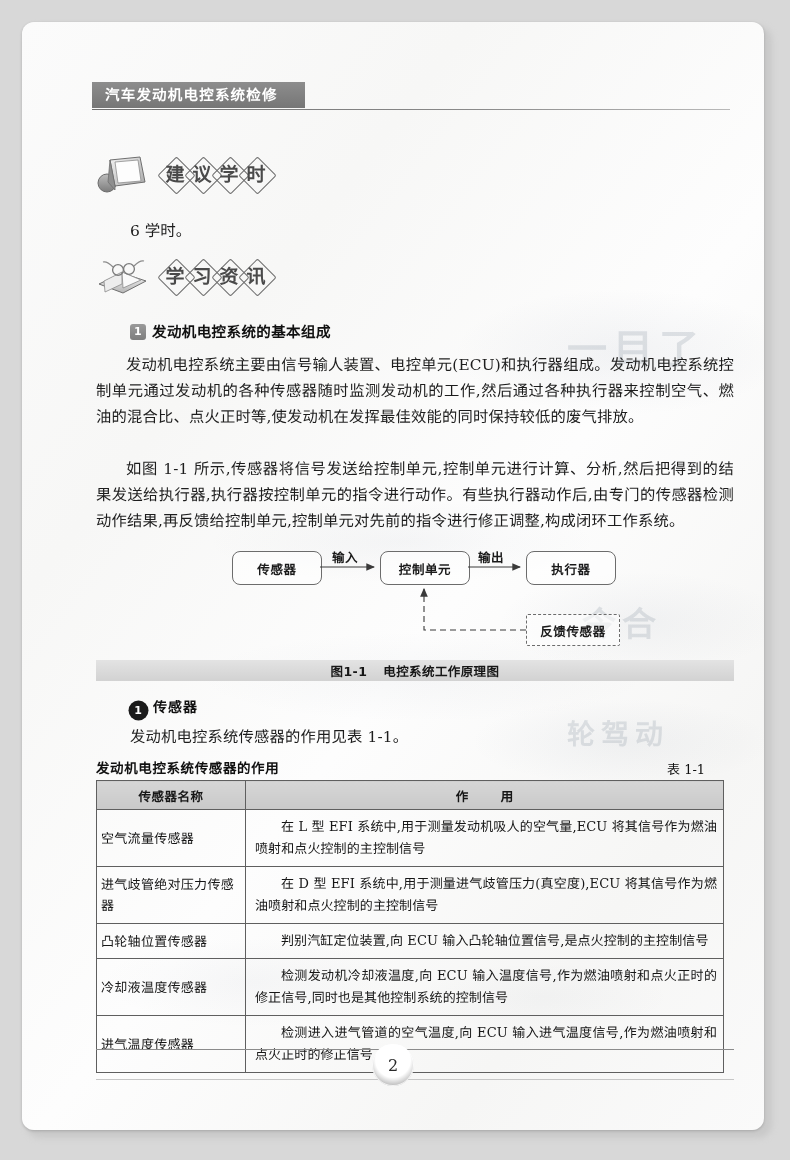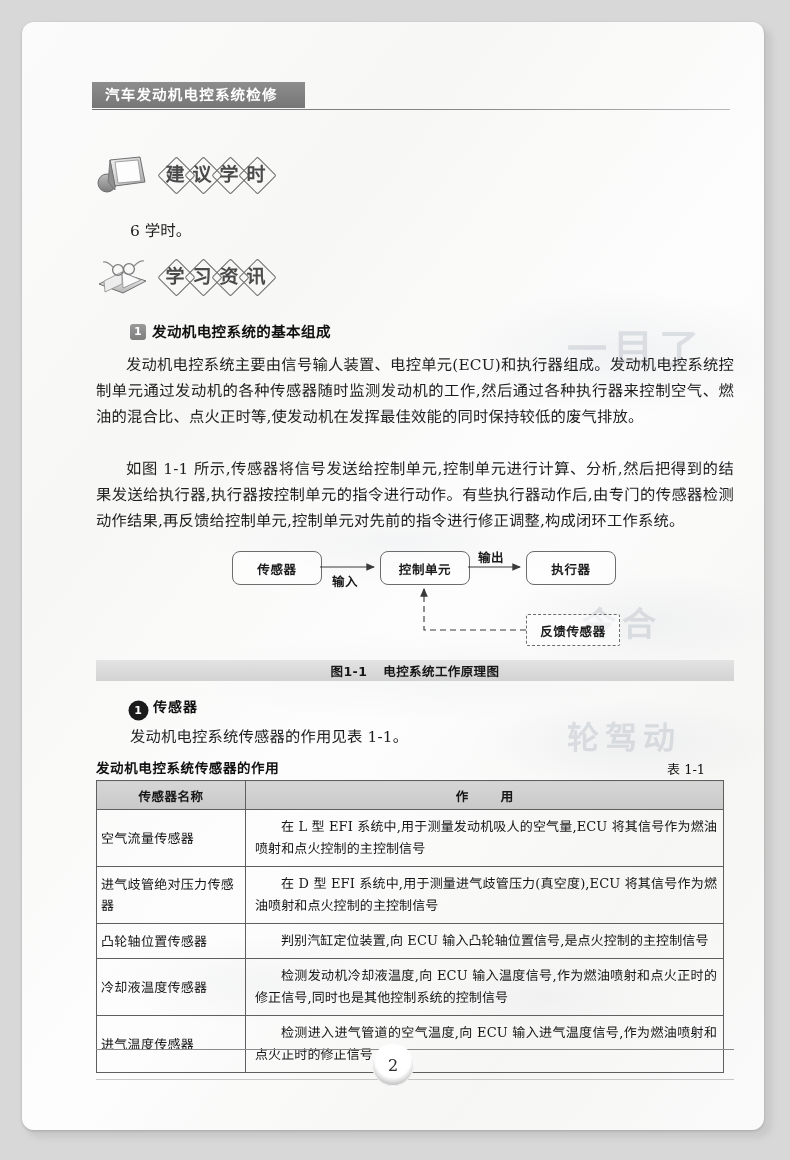--- a/index.html
+++ b/index.html
@@ -191,21 +191,21 @@
 </head>
 <body>
 
 <div class="page-shadow"></div>
 
 <div class="page">
 
   <div class="ghost"></div>
   <div class="ghost-text" style="left:545px;top:295px;font-size:40px;">一目了</div>
   <div class="ghost-text" style="left:560px;top:575px;font-size:34px;">令合</div>
-  <div class="ghost-text" style="left:545px;top:690px;font-size:32px;">轮驾动</div>
+  <div class="ghost-text" style="left:545px;top:690px;font-size:28px;">轮驾动</div>
 
   <div class="hdr">
     <div class="hdr-band"></div>
     <div class="hdr-title">汽车发动机电控系统检修</div>
     <div class="hdr-rule"></div>
   </div>
 
   <div class="sec" style="top:130px;">
     <div class="sec-icon">
       <svg width="54" height="44" viewBox="0 0 54 44">
@@ -283,21 +283,21 @@
   </div>
 
   <div class="body-txt" style="left:74px;top:330px;width:638px;text-indent:30px;">发动机电控系统主要由信号输人装置、电控单元(ECU)和执行器组成。发动机电控系统控制单元通过发动机的各种传感器随时监测发动机的工作,然后通过各种执行器来控制空气、燃油的混合比、点火正时等,使发动机在发挥最佳效能的同时保持较低的废气排放。</div>
   <div class="body-txt" style="left:74px;top:434px;width:638px;text-indent:30px;">如图 1-1 所示,传感器将信号发送给控制单元,控制单元进行计算、分析,然后把得到的结果发送给执行器,执行器按控制单元的指令进行动作。有些执行器动作后,由专门的传感器检测动作结果,再反馈给控制单元,控制单元对先前的指令进行修正调整,构成闭环工作系统。</div>
 
   <div class="diagram">
     <div class="dnode" style="left:136px;top:9px;width:88px;height:32px;">传感器</div>
     <div class="dnode" style="left:284px;top:9px;width:88px;height:32px;">控制单元</div>
     <div class="dnode" style="left:430px;top:9px;width:88px;height:32px;">执行器</div>
 
-    <div class="dlabel" style="left:236px;top:5px;margin-top:24px;">输入</div>
+    <div class="dlabel" style="left:236px;top:5px;">输入</div>
     <div class="dlabel" style="left:382px;top:5px;">输出</div>
 
     <svg width="640" height="110" style="position:absolute;left:0;top:0;">
       <defs>
         <marker id="ah" markerWidth="8" markerHeight="7" refX="7" refY="3.5" orient="auto">
           <polygon points="0 0, 8 3.5, 0 7" fill="#3a3a3a"></polygon>
         </marker>
       </defs>
 
       <line x1="224" y1="25" x2="278" y2="25" stroke="#3a3a3a" stroke-width="1.1" marker-end="url(#ah)"></line>

